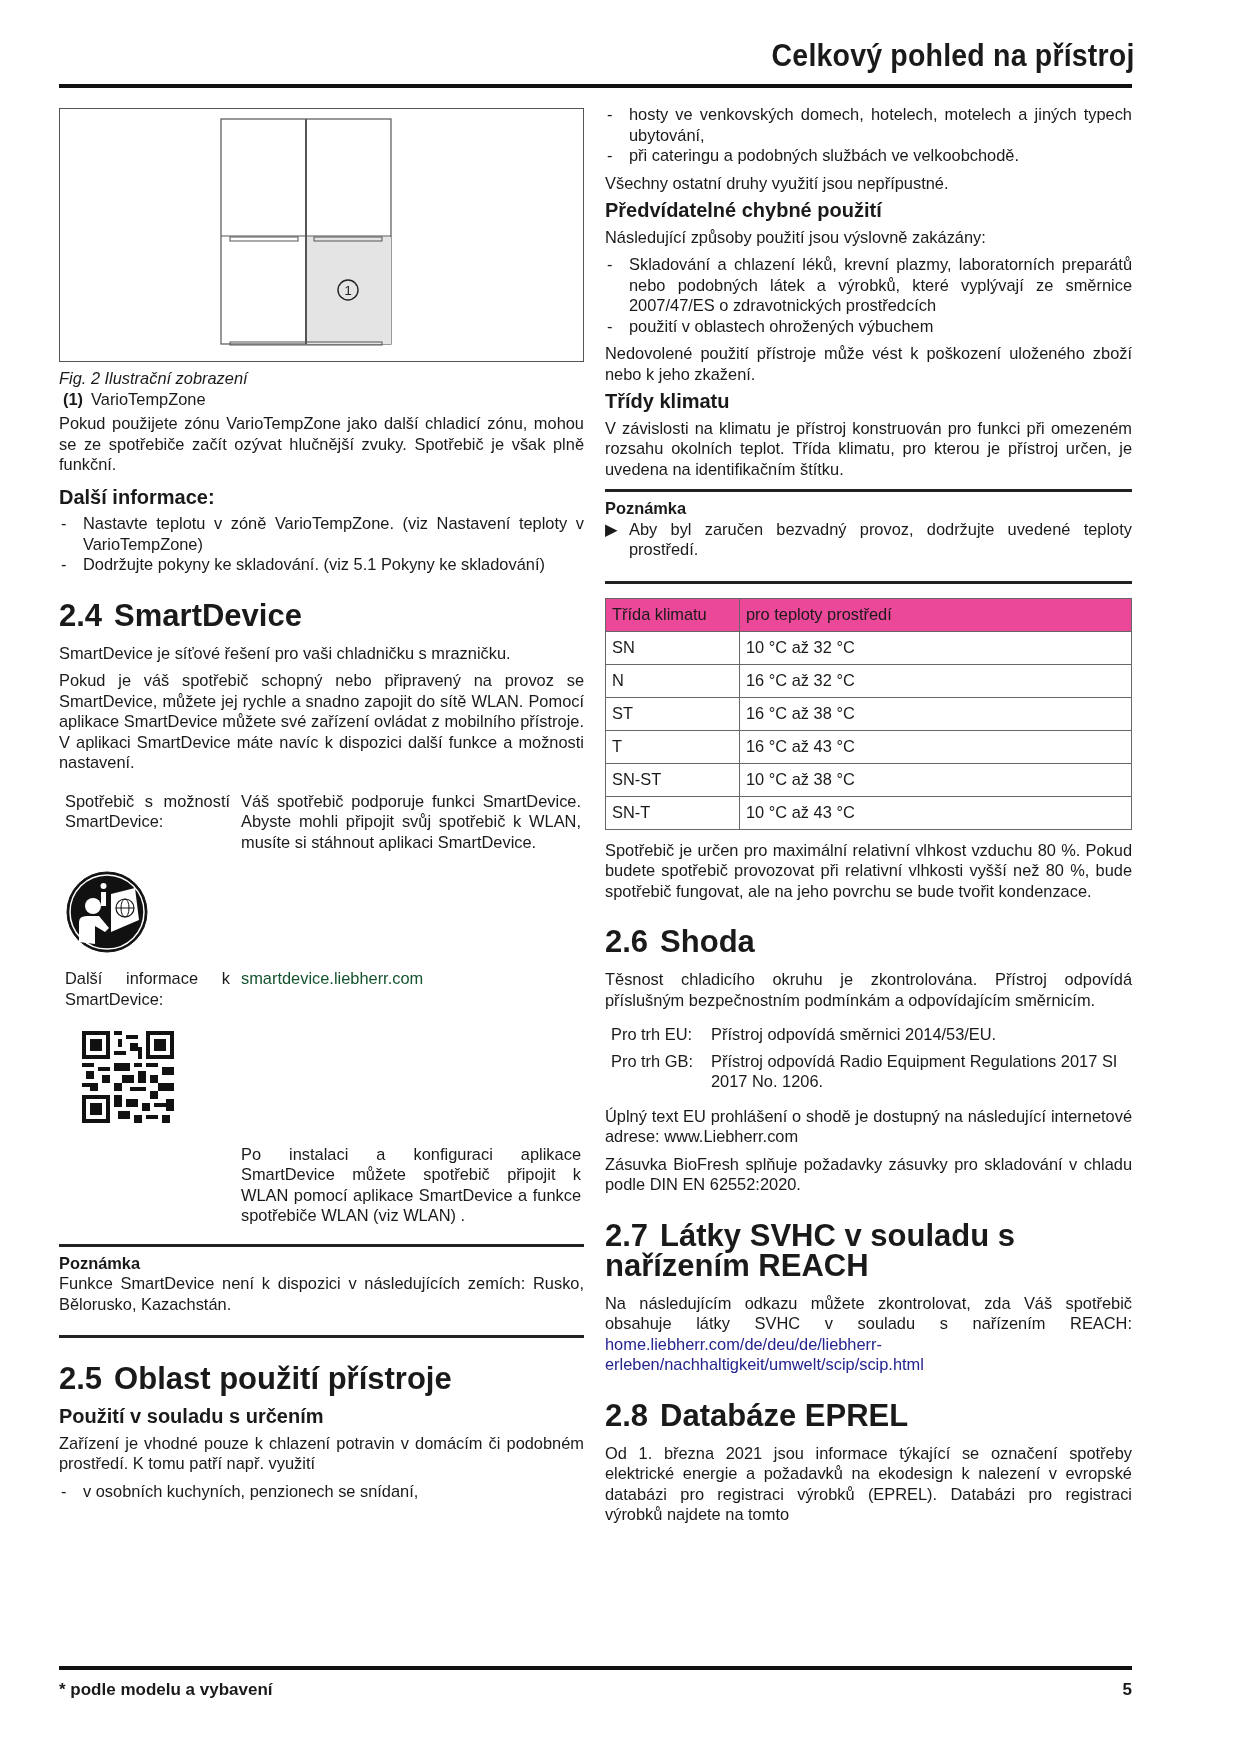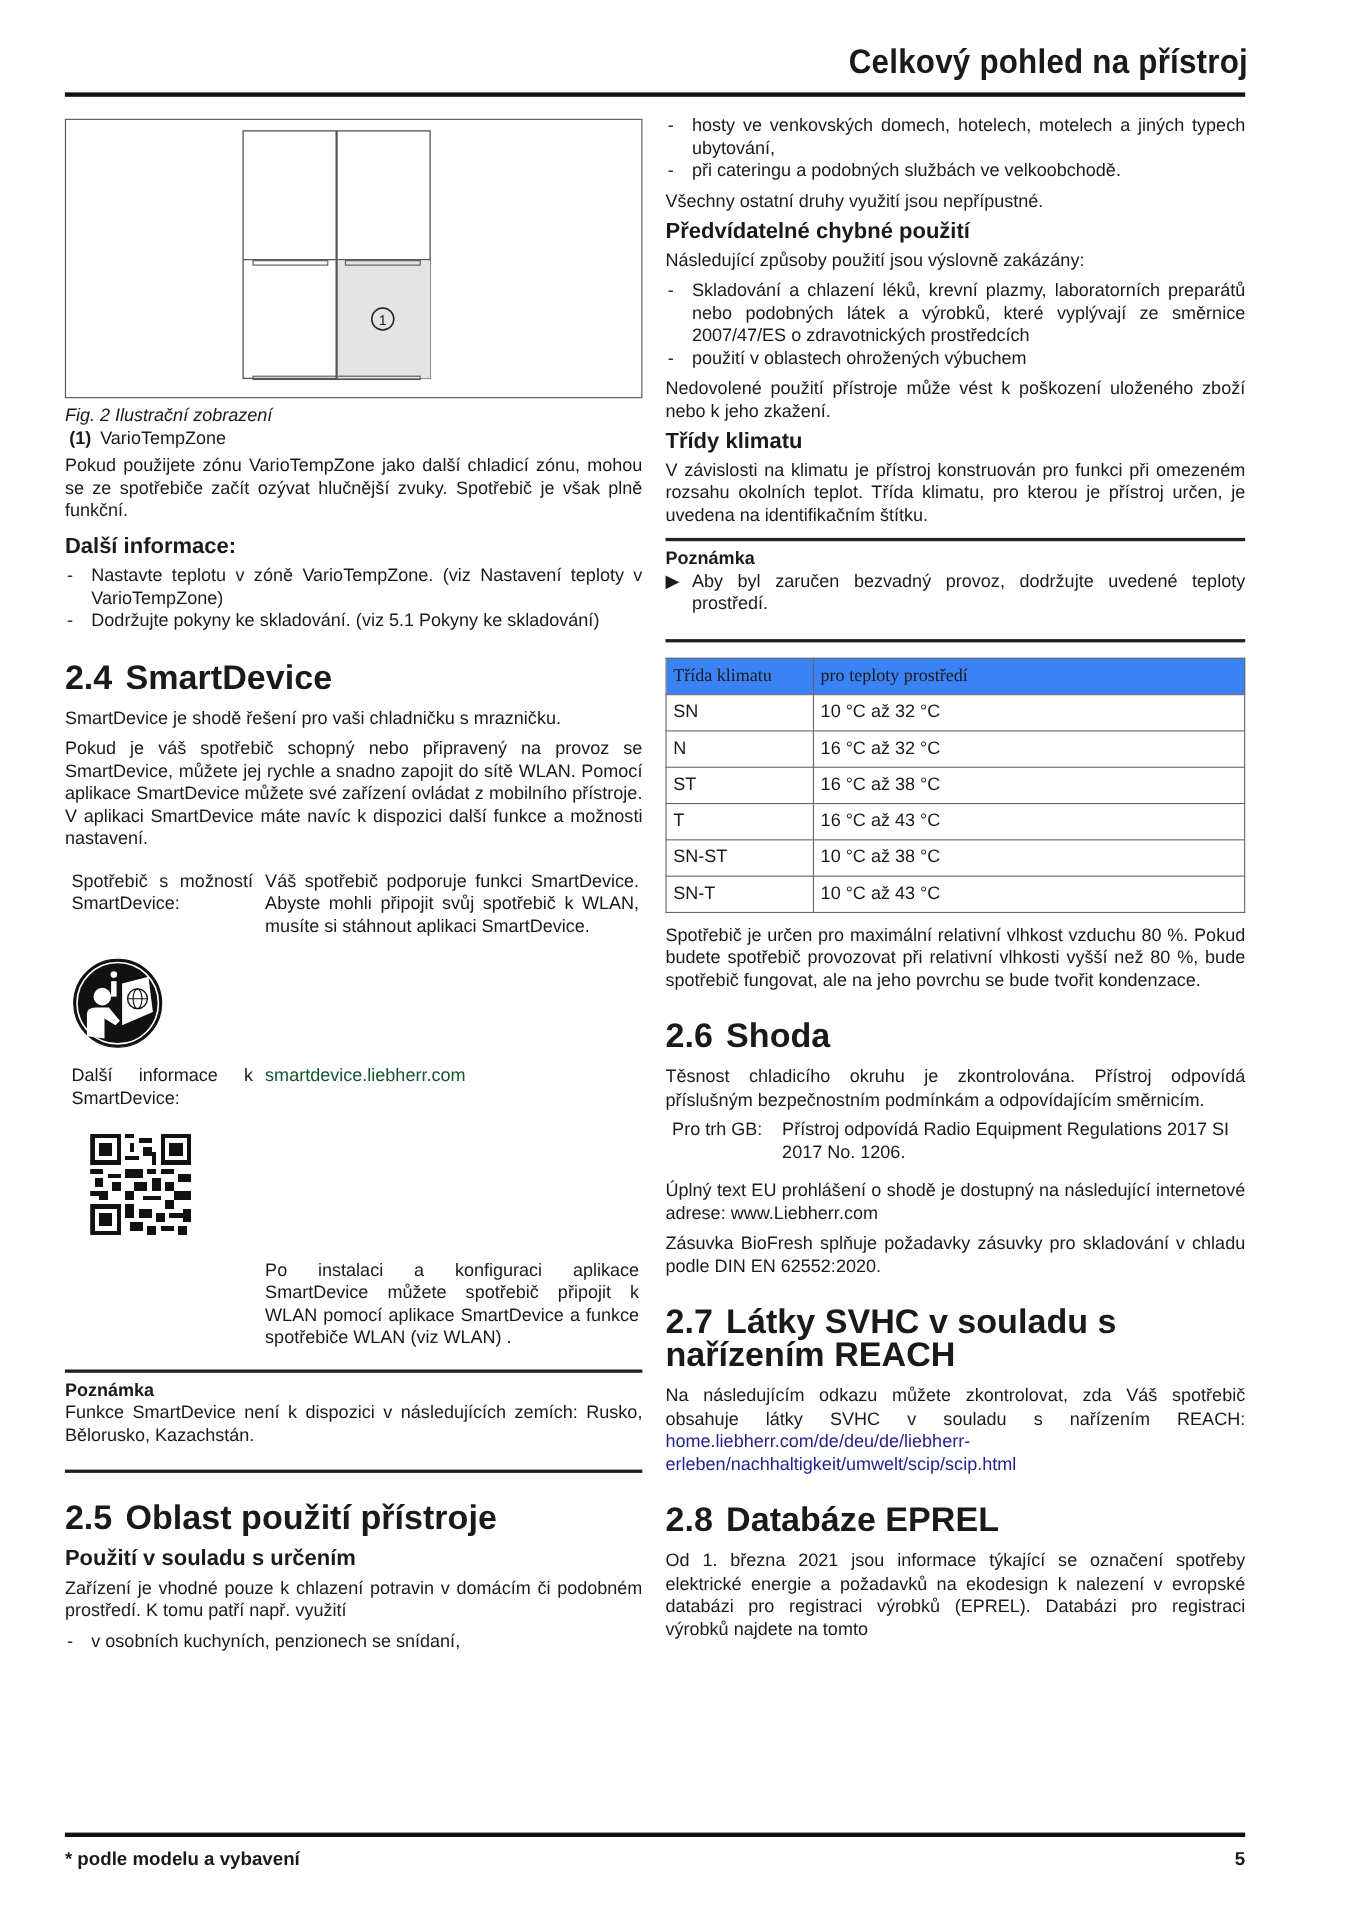--- a/index.html
+++ b/index.html
@@ -40,21 +40,21 @@
   .link { color: #23238e; }
 
   .note { border-top: 3px solid #222; border-bottom: 3px solid #222; padding: 6px 0 21px 0; margin: 10px 0; }
   .note p { margin: 0; }
   .arrow-item { position: relative; padding-left: 24px; text-align: justify; }
   .arrow-item .arrow { position: absolute; left: 0; top: 0; }
 
   table.climate { border-collapse: collapse; width: 527px; margin: 14px 0 10px 0; }
   table.climate th, table.climate td { border: 1px solid #666; text-align: left; font-weight: normal;
                    padding: 4px 6px; height: 24px; font-size: 16.4px; }
-  table.climate th { background: #3b82f6; font-family: Liberation Serif, serif; }
+  table.climate th { background: #ec4899; }
   table.climate td.c1, table.climate th.c1 { width: 121px; }
 
   .conf-row { display: flex; margin: 0 0 6px 6px; }
   .conf-label { width: 100px; }
   .conf-value { flex: 1; }
 </style>
 </head>
 <body>
 
 <div class="page-title">Celkový pohled na přístroj</div>
@@ -79,21 +79,21 @@
     <b>(1)</b><span>VarioTempZone</span>
   </p>
   <p>Pokud použijete zónu VarioTempZone jako další chladicí zónu, mohou se ze spotřebiče začít ozývat hlučnější zvuky. Spotřebič je však plně funkční.</p>
   <h4 style="margin-top:12px">Další informace:</h4>
   <ul class="dash">
     <li>Nastavte teplotu v zóně VarioTempZone. (viz Nastavení teploty v VarioTempZone)</li>
     <li>Dodržujte pokyny ke skladování. (viz 5.1 Pokyny ke skladování)</li>
   </ul>
 
   <h2 style="margin-top:26px"><span class="num">2.4</span><span>SmartDevice</span></h2>
-  <p>SmartDevice je shodě řešení pro vaši chladničku s mrazničku.</p>
+  <p>SmartDevice je síťové řešení pro vaši chladničku s mrazničku.</p>
   <p>Pokud je váš spotřebič schopný nebo připravený na provoz se SmartDevice, můžete jej rychle a snadno zapojit do sítě WLAN. Pomocí aplikace SmartDevice můžete své zařízení ovládat z mobilního přístroje. V aplikaci SmartDevice máte navíc k dispozici další funkce a možnosti nastavení.</p>
 
   <div class="sd-row" style="margin-top:18px">
     <div class="sd-label">Spotřebič s možností SmartDevice:</div>
     <div class="sd-value">Váš spotřebič podporuje funkci SmartDevice. Abyste mohli připojit svůj spotřebič k WLAN, musíte si stáhnout aplikaci SmartDevice.</div>
   </div>
 
   <div style="margin:18px 0 14px 6px; width:84px; height:84px;">
     <svg viewBox="0 0 84 84" width="84" height="84">
       <circle cx="42" cy="42" r="40" fill="#111" stroke="#111"></circle>
@@ -238,20 +238,24 @@
           <td class="c1">SN-T</td>
           <td>10 °C až 43 °C</td>
         </tr>
     </tbody>
   </table>
 
   <p>Spotřebič je určen pro maximální relativní vlhkost vzduchu 80 %. Pokud budete spotřebič provozovat při relativní vlhkosti vyšší než 80 %, bude spotřebič fungovat, ale na jeho povrchu se bude tvořit kondenzace.</p>
 
   <h2 style="margin-top:26px"><span class="num">2.6</span><span>Shoda</span></h2>
   <p>Těsnost chladicího okruhu je zkontrolována. Přístroj odpovídá příslušným bezpečnostním podmínkám a odpovídajícím směrnicím.</p>
+  <div class="conf-row" style="margin-top:14px">
+    <div class="conf-label">Pro trh EU:</div>
+    <div class="conf-value">Přístroj odpovídá směrnici 2014/53/EU.</div>
+  </div>
   <div class="conf-row">
     <div class="conf-label">Pro trh GB:</div>
     <div class="conf-value">Přístroj odpovídá Radio Equipment Regulations 2017 SI 2017 No. 1206.</div>
   </div>
   <p style="margin-top:14px">Úplný text EU prohlášení o shodě je dostupný na následující internetové adrese: www.Liebherr.com</p>
   <p>Zásuvka BioFresh splňuje požadavky zásuvky pro skladování v chladu podle DIN EN 62552:2020.</p>
 
   <h2 style="margin-top:26px"><span class="num">2.7</span><span>Látky SVHC v souladu s nařízením REACH</span></h2>
   <p>
     <span>Na následujícím odkazu můžete zkontrolovat, zda Váš spotřebič obsahuje látky SVHC v souladu s nařízením REACH: </span><a class="link">home.liebherr.com/de/deu/de/liebherr-erleben/nachhaltigkeit/umwelt/scip/scip.html</a>

